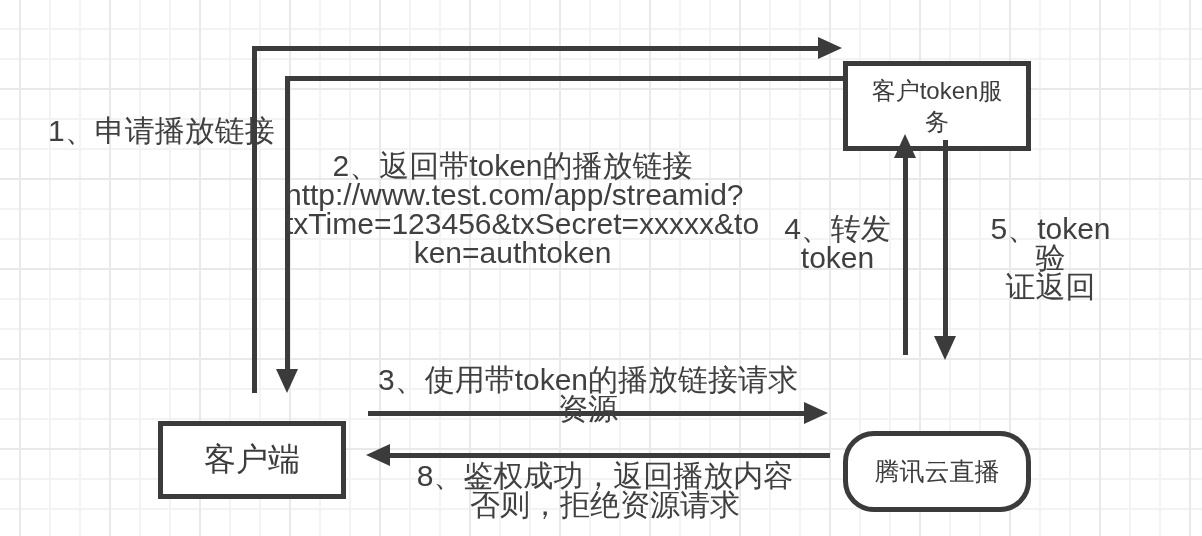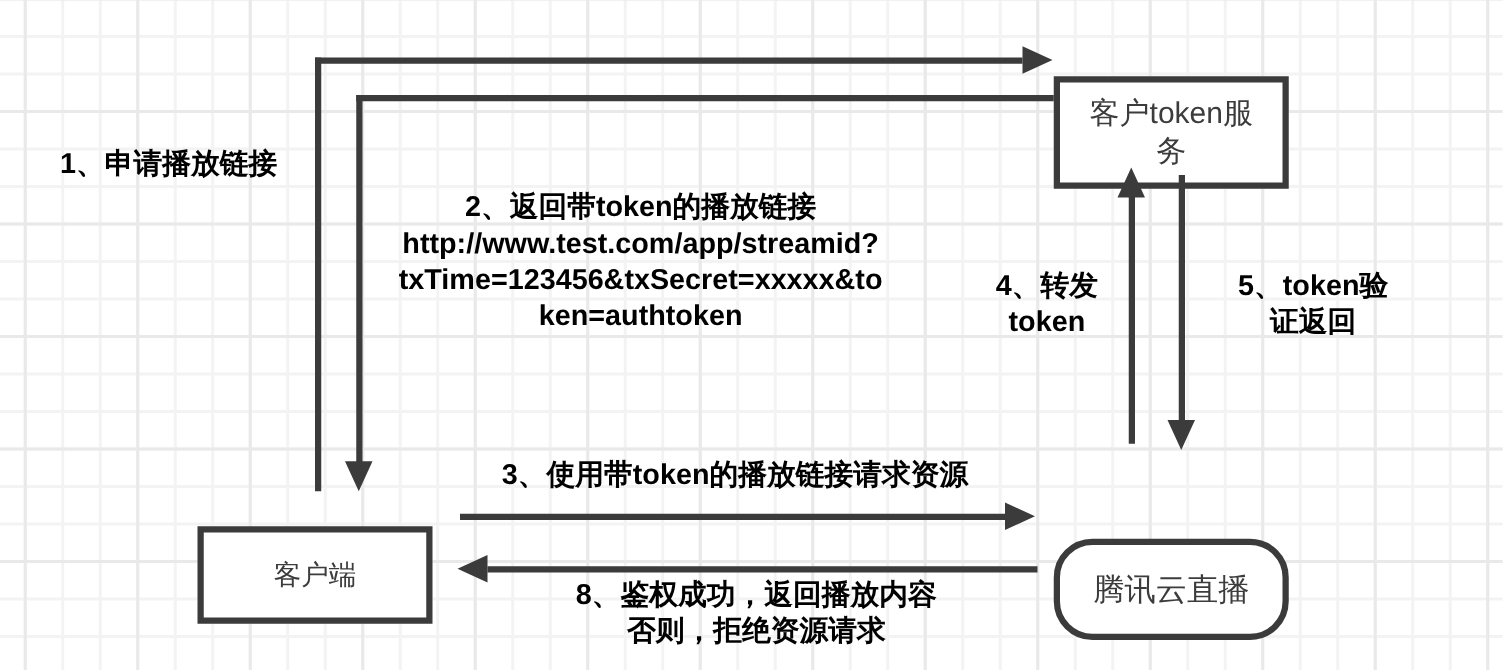--- a/index.html
+++ b/index.html
@@ -21,37 +21,36 @@
     position:absolute;
     border:5px solid #3b3b3b;
     background:#ffffff;
     display:flex;align-items:center;justify-content:center;
     text-align:center;
     box-sizing:border-box;
     white-space:pre-line;
     margin-top:28px;
   }
   #node-token-service{left:843px;top:33px;width:188px;height:90px;font-size:24px;line-height:31px;}
-  #node-client{left:158px;top:393px;width:188px;height:78px;font-size:22px;}
+  #node-client{left:158px;top:393px;width:188px;height:78px;font-size:32px;}
   #node-tencent-live{left:843px;top:403px;width:188px;height:81px;font-size:25px;border-radius:31px;}
 
   .seg{position:absolute;background:#3b3b3b;}
   .head{position:absolute;width:0;height:0;}
   .head-right{border-top:11px solid transparent;border-bottom:11px solid transparent;border-left:24px solid #3b3b3b;}
   .head-left{border-top:11px solid transparent;border-bottom:11px solid transparent;border-right:24px solid #3b3b3b;}
   .head-up{border-left:11px solid transparent;border-right:11px solid transparent;border-bottom:24px solid #3b3b3b;}
   .head-down{border-left:11px solid transparent;border-right:11px solid transparent;border-top:24px solid #3b3b3b;}
 
   .label{
     position:absolute;
-    font-size:23px;
+    font-size:30px;
     line-height:29px;
     white-space:pre-line;
-    color:#000000;
-    font-weight:bold;
+    color:#404040;
   }
   .center{text-align:center;}
 </style>
 </head>
 <body>
 
 <div class="node" id="node-token-service">客户token服
 务</div>
 <div class="node" id="node-client">客户端</div>
 <div class="node" id="node-tencent-live">腾讯云直播</div>

